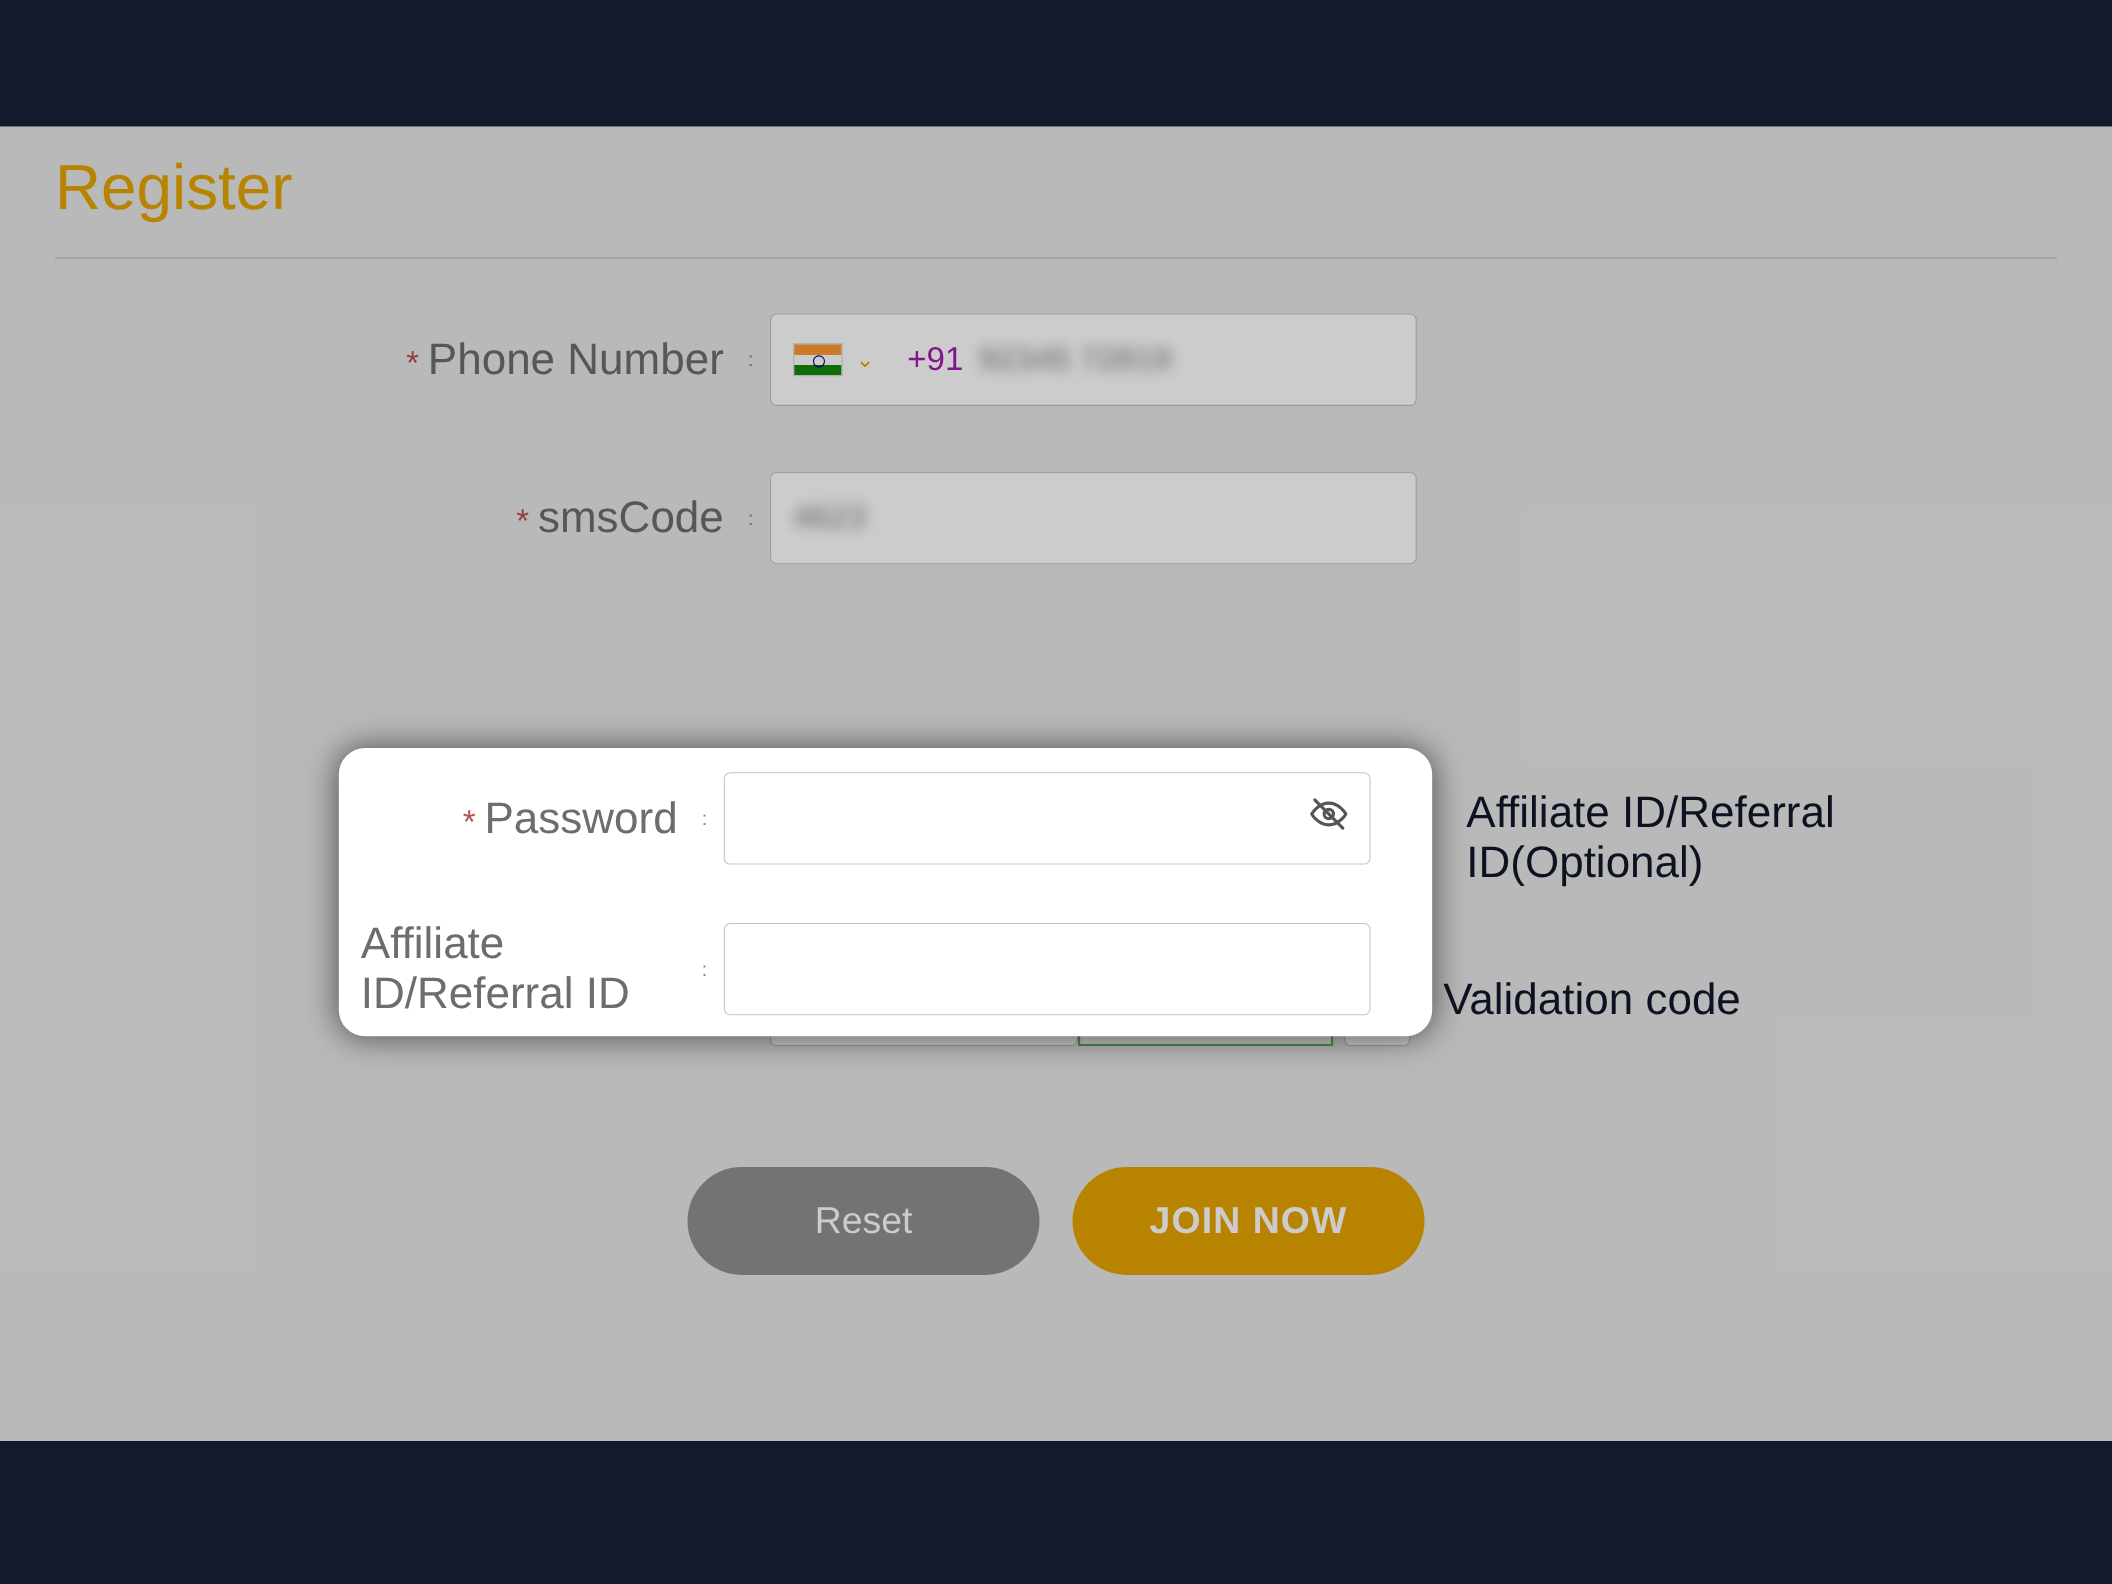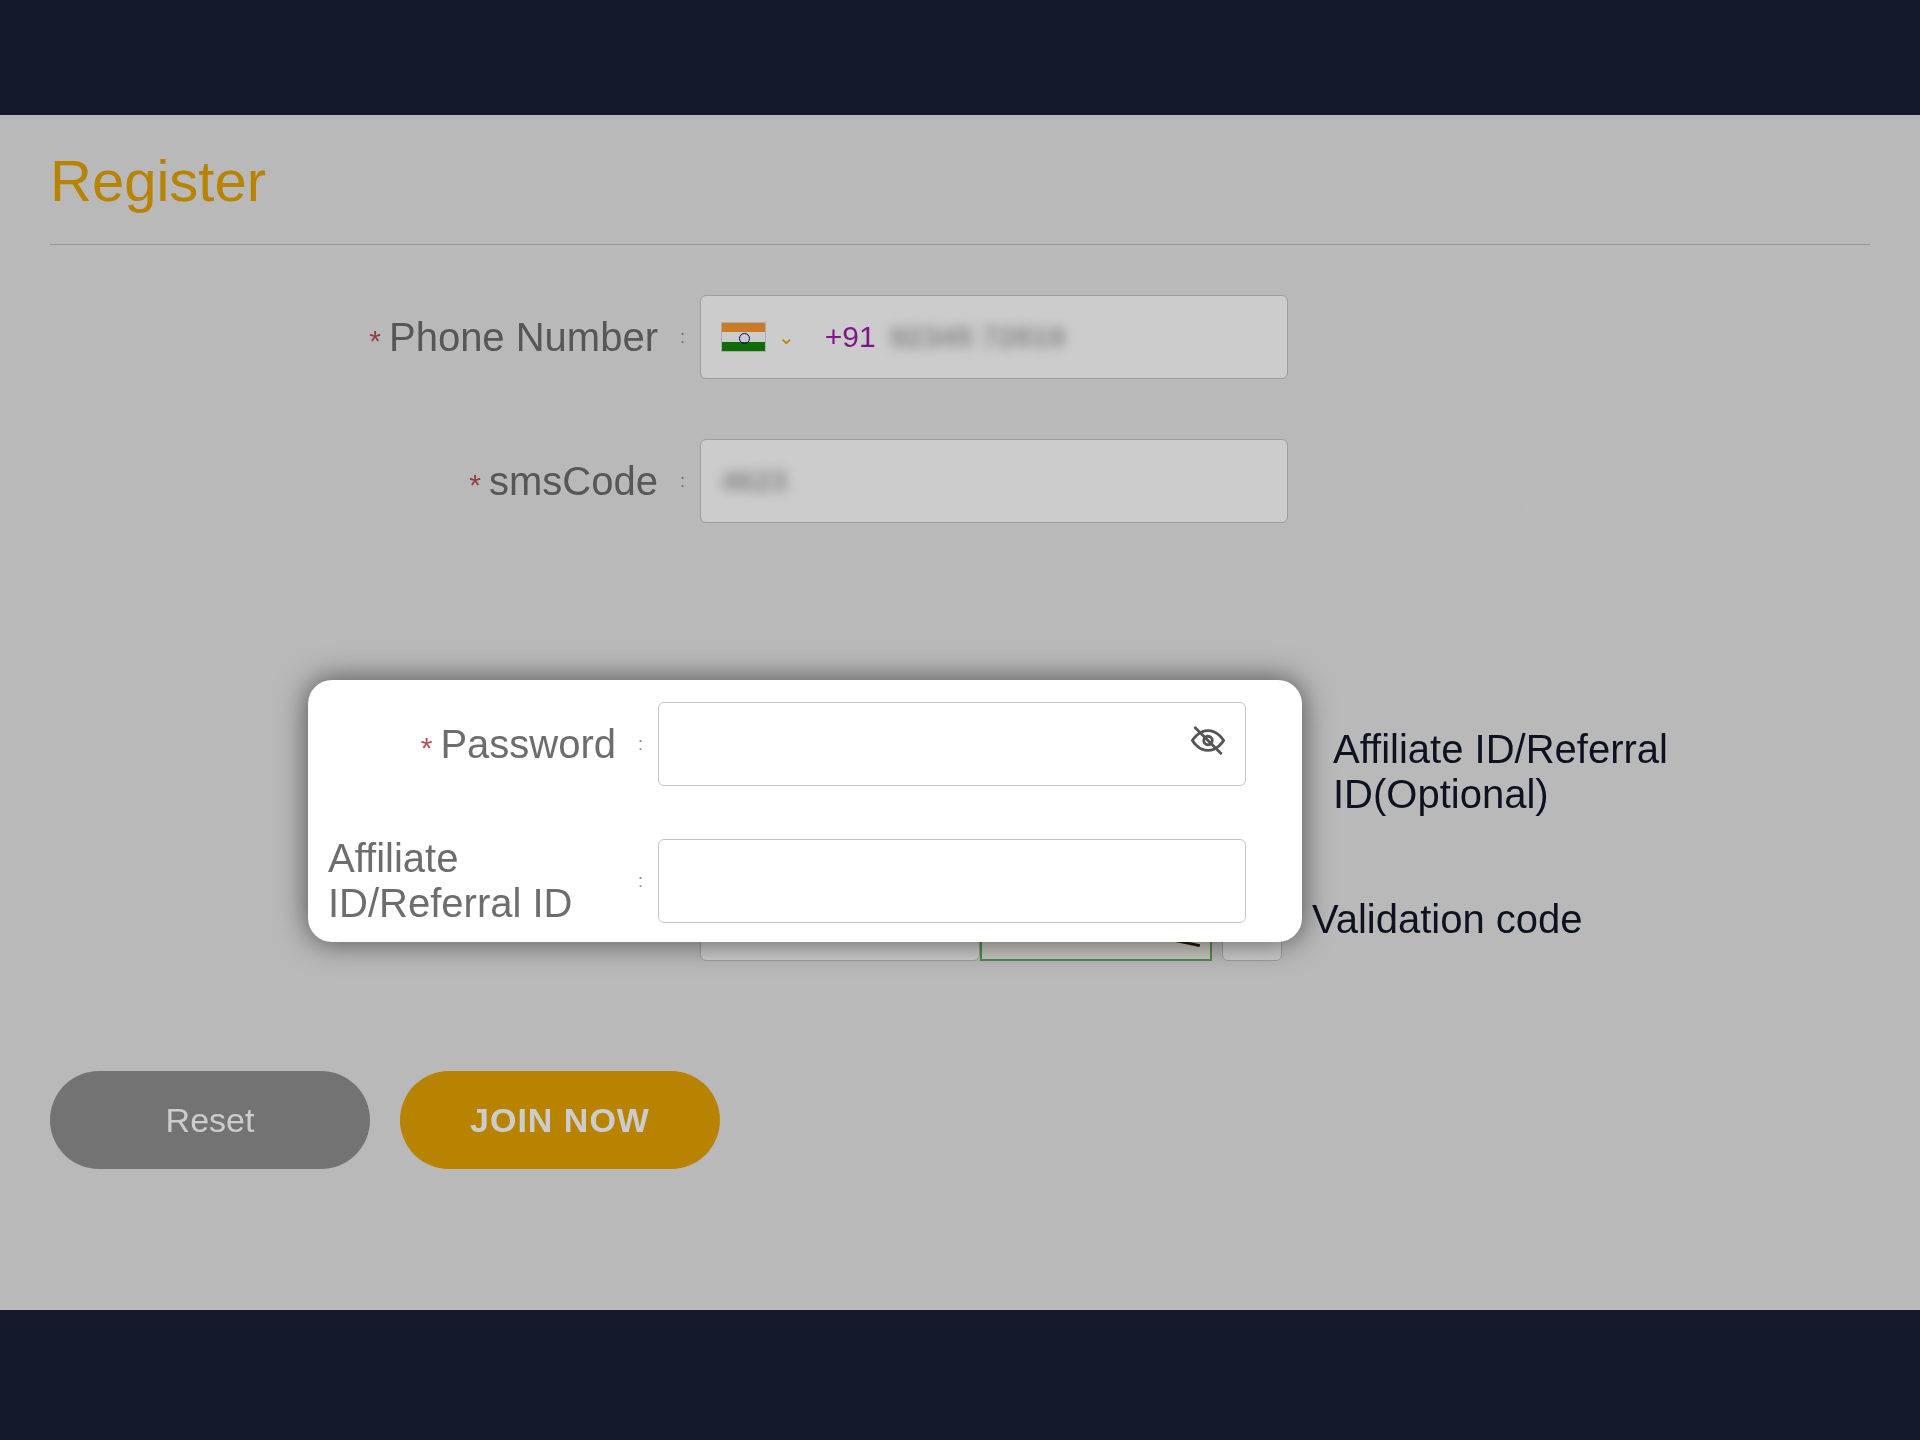--- a/index.html
+++ b/index.html
@@ -27,21 +27,21 @@
     padding: 0 0 0 0;
     position: relative;
   }
   .bottom-bar {
     width: 100%;
     height: 130px;
     background: #14192b;
   }
   .page-inner {
     width: 100%;
-    padding: 32px 50px 0 50px;
+    padding: 22px 50px 0 50px;
   }
   h1.title {
     font-size: 58px;
     font-weight: 400;
     color: #e6a400;
     margin-bottom: 30px;
   }
   hr.sep {
     border: none;
     border-top: 1px solid #c0c0c0;
@@ -194,20 +194,21 @@
     color: #888;
     cursor: pointer;
   }
   .right-hint {
     font-size: 40px;
     color: #0f172a;
     margin-left: 30px;
   }
   .button-row {
     display: flex;
+    justify-content: center;
     gap: 30px;
     margin-top: 110px;
   }
   .btn {
     height: 98px;
     border-radius: 50px;
     font-size: 34px;
     display: inline-flex;
     align-items: center;
     justify-content: center;

